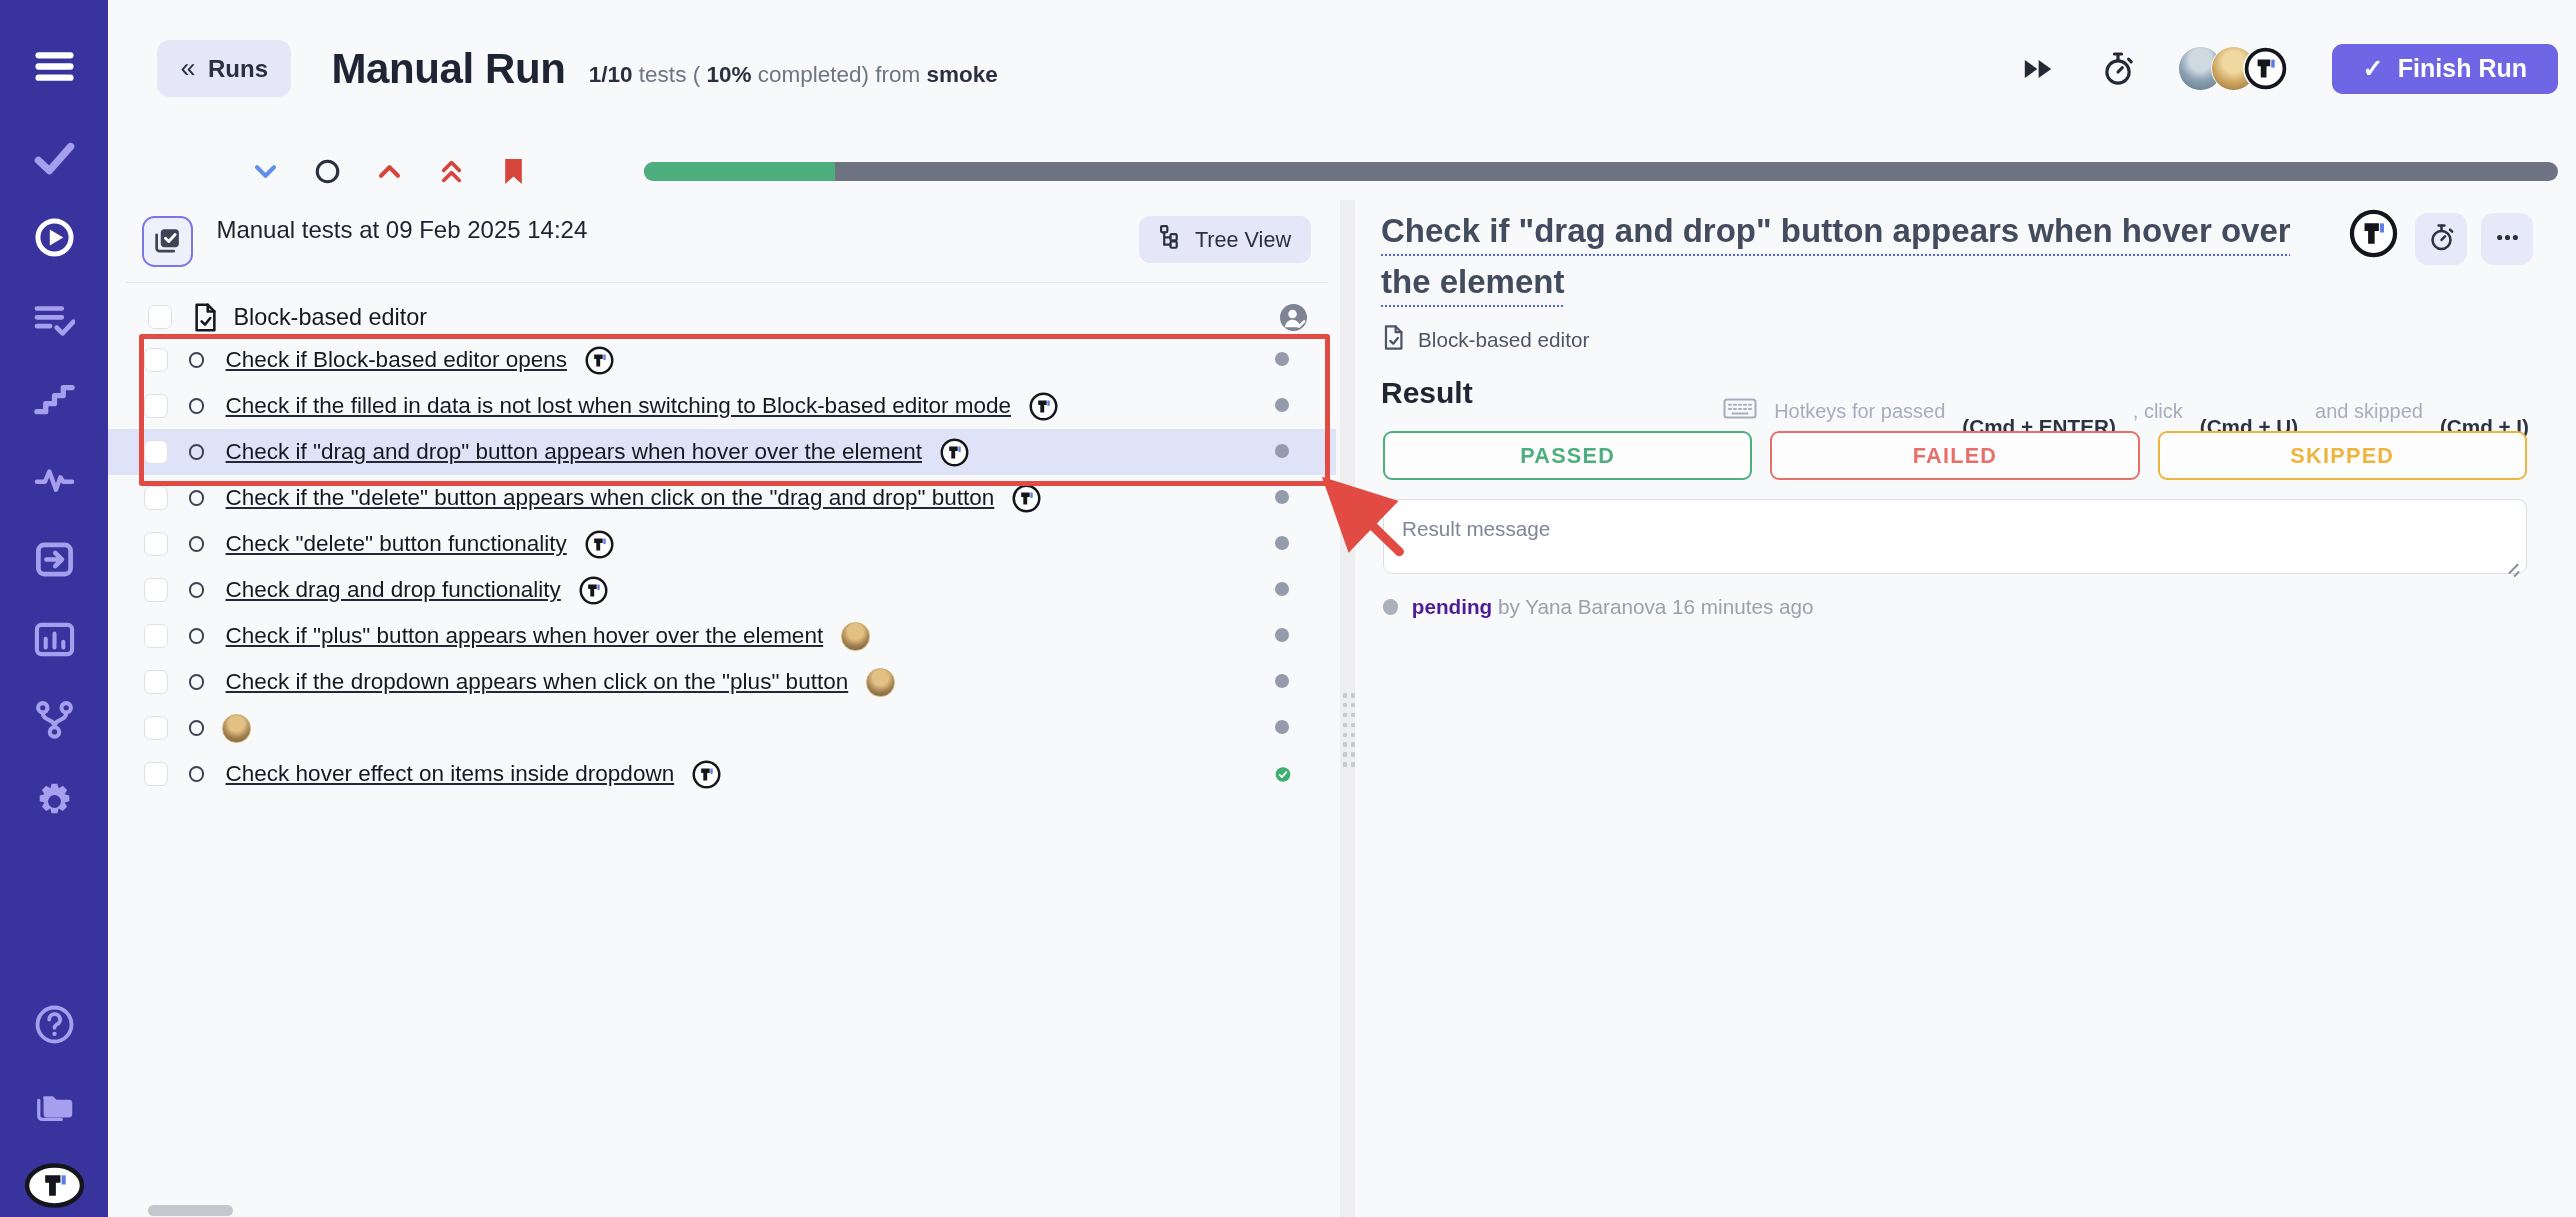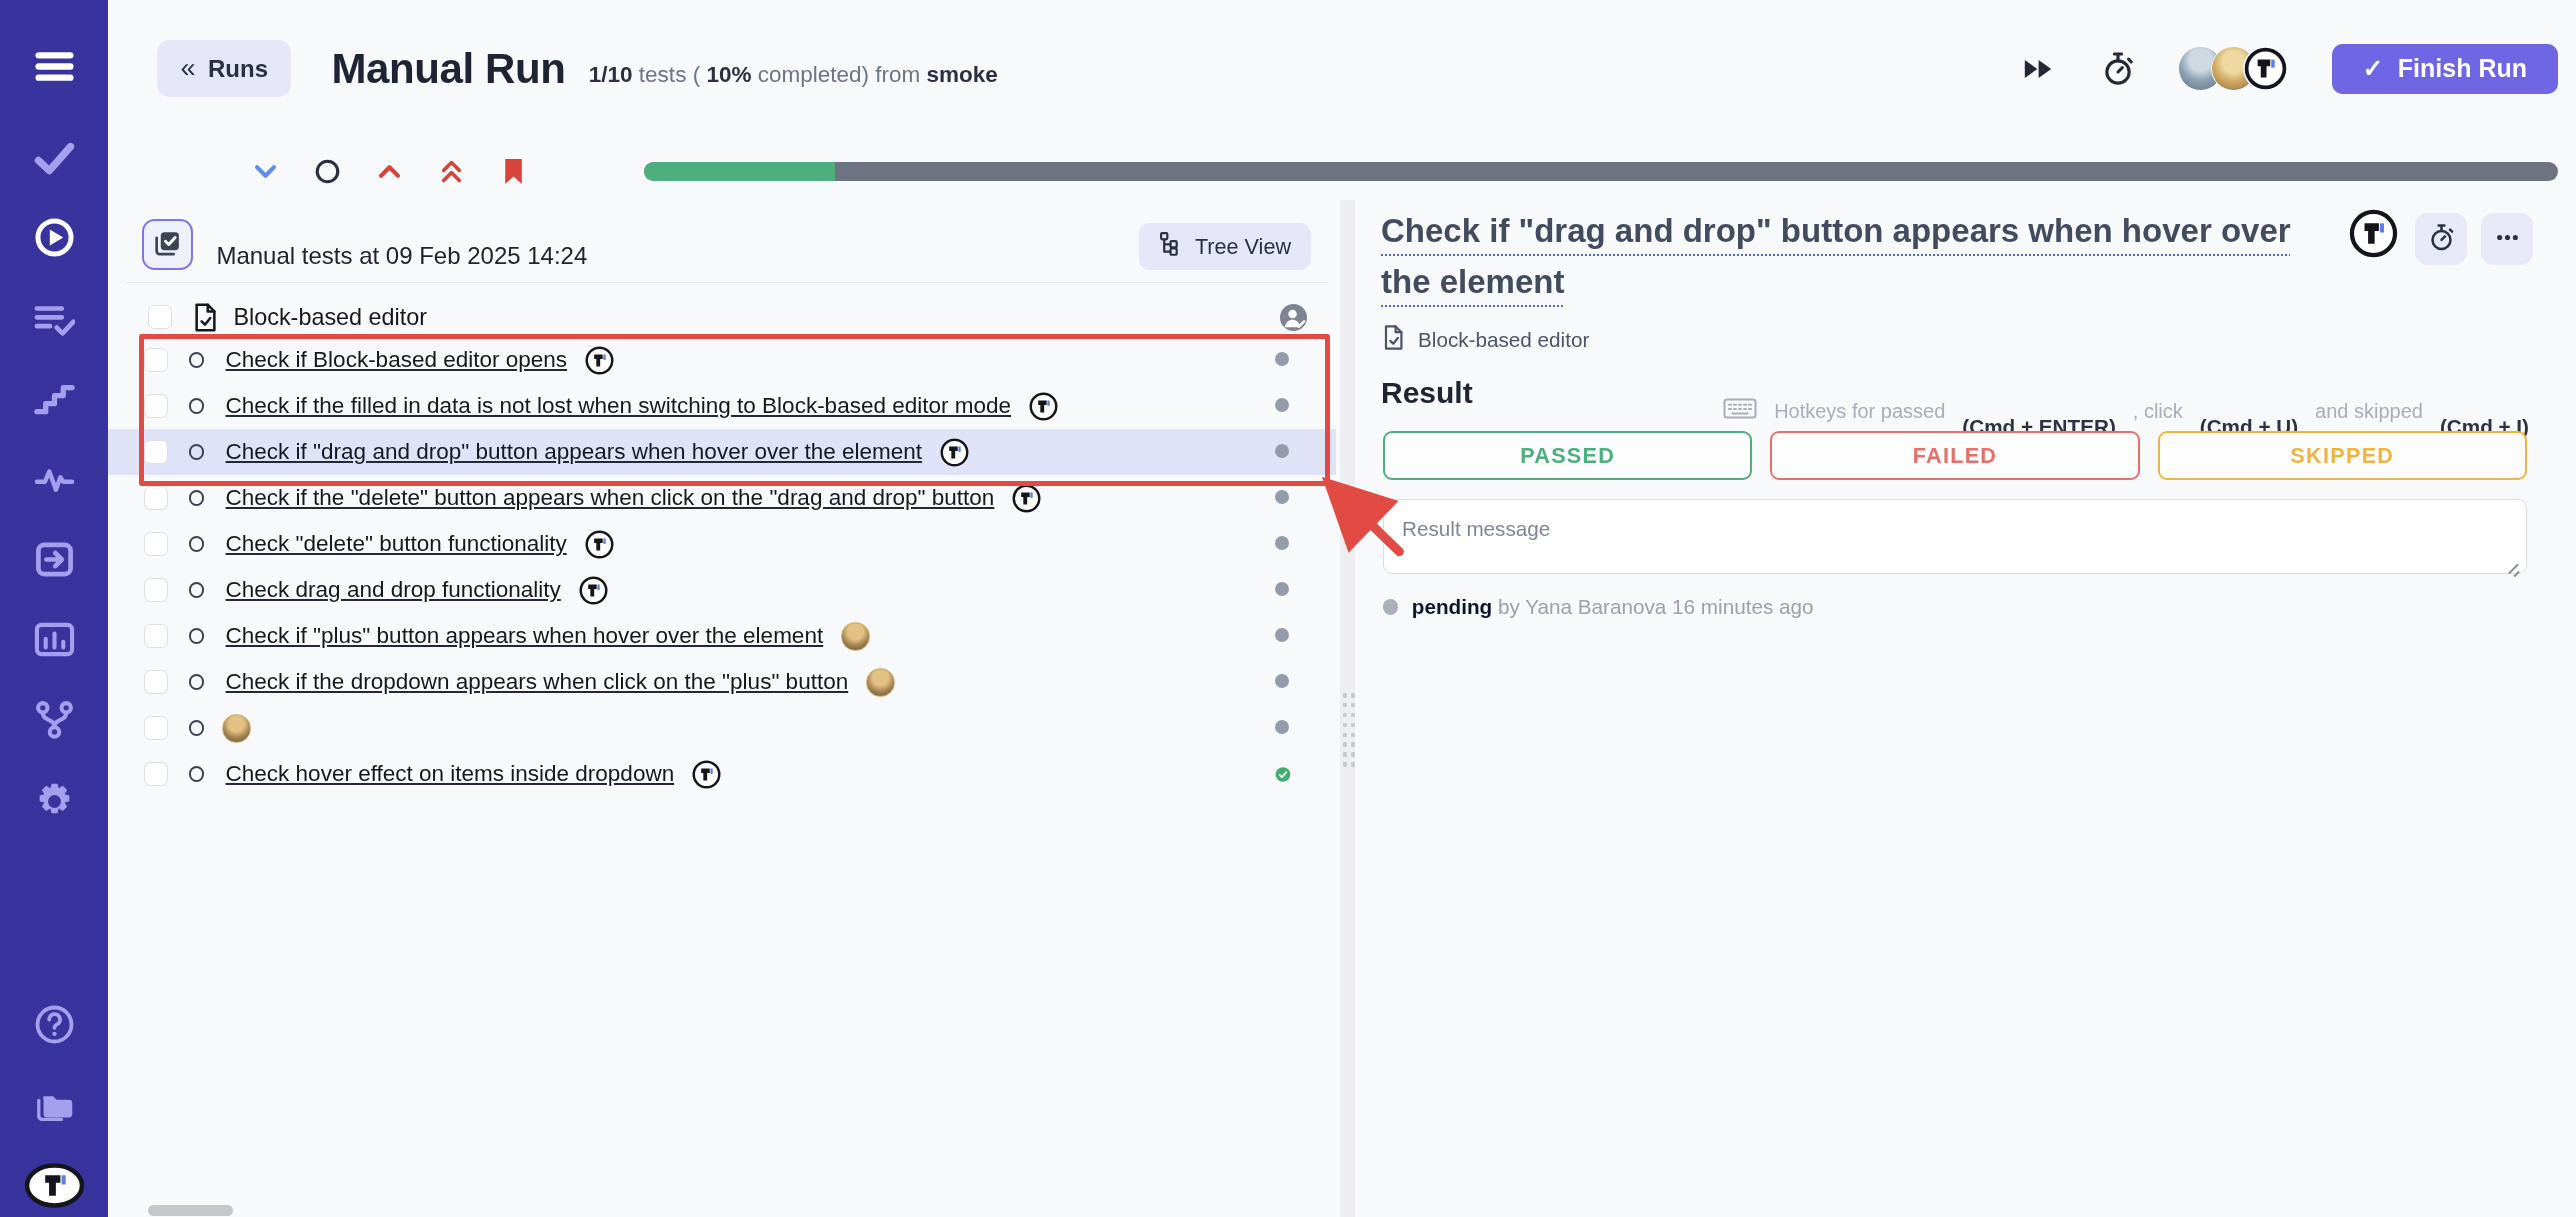--- a/index.html
+++ b/index.html
@@ -40,21 +40,21 @@
   .leg-item .dot { width:13.5px; height:13.5px; border-radius:50%; }
   .leg-item b { color:#2a3040; }
   .filters { display:flex; align-items:center; gap:31px; margin-left:108px; }
   .f-ic { width:31px; height:31px; display:flex; align-items:center; justify-content:center; cursor:pointer; }
   .f-ic svg { width:29px; height:29px; }
   .f-blue { color:#5f8fe8; } .f-dark { color:#2a3040; } .f-red { color:#d6453c; }
   .progress { flex:1; margin-left:115px; height:19px; border-radius:10px; background:#6d7380; overflow:hidden; display:flex; }
   .progress .fill { height:100%; background:#4caf7d; border-radius:10px 0 0 10px; }
 
   
-  .listhead { position:absolute; left:142px; top:216px; width:1169px; height:54px; display:flex; align-items:flex-end; z-index:2; }
+  .listhead { position:absolute; left:142px; top:216px; width:1169px; height:54px; display:flex; align-items:flex-start; z-index:2; }
   .selall-btn { width:51px; height:51px; border-radius:12.6px; border:2.7px solid #7d76e8; background:#eef0fb; display:flex; align-items:center; justify-content:center; cursor:pointer; }
   .selall-btn svg { width:31px; height:31px; }
   .listhead .lh-title { margin-left:23.4px; font-size:24px; color:#20242f; }
   .tree-btn { margin-left:auto; display:flex; align-items:center; gap:10.8px; background:#e5e7f8; border:none; border-radius:10.8px; height:47px; padding:0 20px; font-size:21.6px; color:#2a3040; cursor:pointer; font-family:inherit; }
   .tree-btn svg { width:25px; height:25px; color:#2a3040; }
   .list-divider { position:absolute; left:126px; top:282px; width:1202px; height:0.9px; background:#e6e8ee; }
 
   .grouprow { position:absolute; left:148px; top:297px; width:1169px; height:40px; display:flex; align-items:center; z-index:2; }
   .checkbox { width:24px; height:24px; border-radius:6.3px; background:#fff; border:1.8px solid #dcdfe6; flex:none; cursor:pointer; }
   .grouprow .doc { width:27px; height:31px; margin-left:20px; color:#16181f; }
@@ -102,21 +102,21 @@
   .hotkeys svg { width:34px; height:25px; color:#a7adba; }
   .rbuttons { position:absolute; left:1383px; top:431px; width:1144px; display:flex; gap:18px; z-index:2; }
   .rbtn { flex:1; height:49px; border-radius:9px; background:#fdfdfe; border:2.2px solid; font-size:21.6px; font-weight:700; letter-spacing:1.3px; cursor:pointer; font-family:inherit; }
   .rmsg { position:absolute; left:1383px; top:499px; width:1144px; height:75px; border-radius:9px; border:1.8px solid #dadde4; background:#fff; padding:17px 18px; font-size:20.7px; font-family:inherit; color:#2a3040; resize:none; z-index:2; }
   .rmsg::placeholder { color:#7e8697; }
   .resize-h { position:absolute; left:2504px; top:561px; width:16px; height:16px; z-index:3; pointer-events:none; }
   .resize-h i { position:absolute; background:#8a8f99; height:1.8px; display:block; }
   .resize-h i:nth-child(1){ width:12.6px; right:0; top:7.2px; transform:rotate(-45deg);} .resize-h i:nth-child(2){ width:7.2px; right:0; top:11.7px; transform:rotate(-45deg);}
   .pendline { position:absolute; left:1383px; top:595px; display:flex; align-items:center; gap:13.5px; font-size:20.7px; color:#9aa0ac; z-index:2; }
   .pendline .pdot { width:15.3px; height:15.3px; border-radius:50%; background:#abb1bc; }
-  .pendline b { color:#0f172a; }
+  .pendline b { color:#4c1d95; }
 </style>
 </head>
 <body>
 
 <div class="page">
 
   <nav class="sidebar" id="sidebar">
       <div class="side-ic active" style="top: 40px;">
         <span style="display: flex;">
           <svg viewBox="0 0 28 24">

